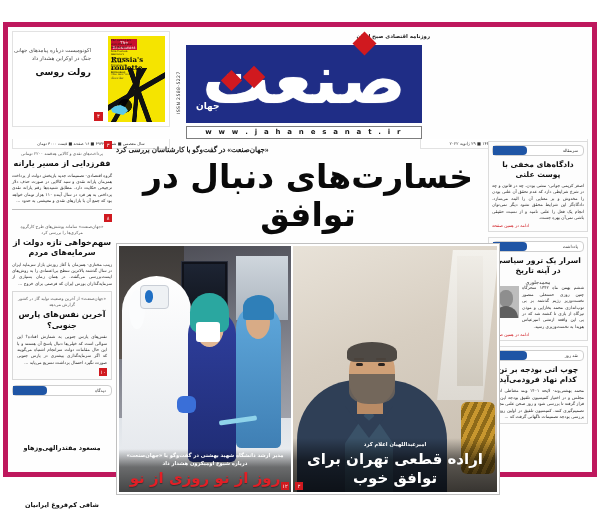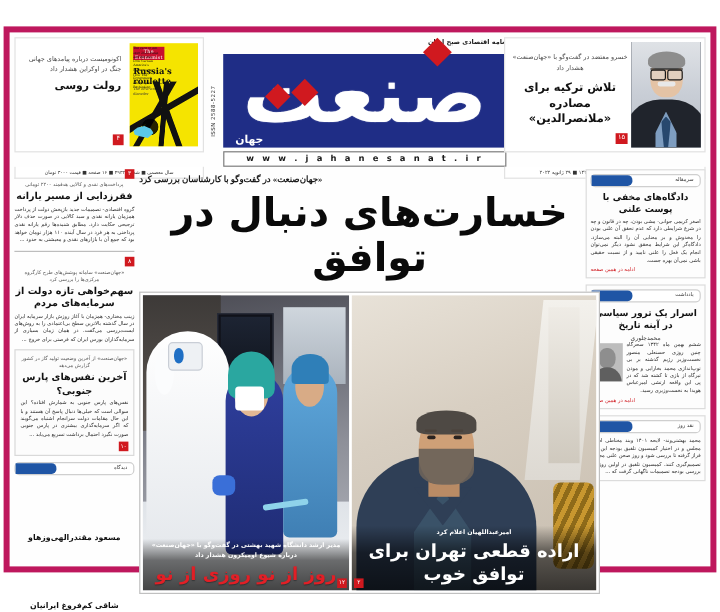--- a/index.html
+++ b/index.html
@@ -70,21 +70,21 @@
       linear-gradient(120deg, transparent 38%, #111 39%, #111 44%, transparent 45%),
       linear-gradient(95deg, transparent 46%, #111 47%, #111 53%, transparent 54%),
       linear-gradient(70deg, transparent 50%, #111 51%, #111 57%, transparent 58%);
   }
   .eco-cover .eco-map{
     position:absolute;left:3px;bottom:7px;width:17px;height:10px;
     background:#5bc8e8;
     clip-path:polygon(0% 40%,22% 12%,55% 0%,86% 22%,100% 58%,72% 100%,32% 86%,8% 72%);
   }
   .eco-text{
-    position:absolute;right:68px;top:14px;width:84px;
+    position:absolute;right:78px;top:14px;width:84px;
   }
   .eco-kicker{
     font-size:5.4px;line-height:8px;color:#4a4a4a;
   }
   .eco-head{
     margin-top:5px;font-size:9px;font-weight:bold;color:#111;
   }
   .eco-pg{
     position:absolute;right:66px;bottom:5px;
     width:9px;height:9px;background:#d0191f;color:#fff;
@@ -113,21 +113,21 @@
     background:#d7d7dd;z-index:-1;
   }
   .logo-script{
     position:absolute;left:10px;top:8px;width:236px;height:86px;
     color:#ffffff;font-size:68px;line-height:86px;text-align:center;
     font-family:"DejaVu Sans","Liberation Sans",sans-serif;font-weight:bold;
     letter-spacing:-3px;
     text-shadow:0 0 1px rgba(255,255,255,.6);
   }
   .logo-jahan{
-    position:absolute;left:20px;bottom:17px;
+    position:absolute;left:20px;bottom:28px;
     color:#fff;font-size:9px;font-weight:bold;margin-top:10px;
   }
   .dm{position:absolute;background:#d0191f;transform:rotate(45deg);}
   .dm1{left:180px;top:6px;width:17px;height:17px;}
   .dm2{left:48px;top:44px;width:15px;height:15px;}
   .dm3{left:70px;top:40px;width:16px;height:16px;}
   .logo-url{
     position:absolute;left:10px;bottom:0;width:236px;height:13px;
     border:1px solid #7d7d7d;box-sizing:border-box;background:#fff;
     color:#1a1a1a;font-size:7px;line-height:11px;text-align:center;
@@ -354,37 +354,20 @@
         <div class="logo-plate"></div>
         <div class="logo-script">صنعت</div>
         <div class="logo-jahan">جهان</div>
         <div class="dm dm1"></div>
         <div class="dm dm2"></div>
         <div class="dm dm3"></div>
         <div class="logo-url">w w w . j a h a n e s a n a t . i r</div>
         <div class="issn">ISSN 2588-5227</div>
       </div>
 
-      <div class="port-box">
-        <div class="port-photo">
-          <div class="bg"></div>
-          <div class="suit"></div>
-          <div class="shirtv"></div>
-          <div class="tie"></div>
-          <div class="head"></div>
-          <div class="hair"></div>
-          <div class="glasses"></div>
-          <div class="mustache"></div>
-        </div>
-        <div class="port-text">
-          <div class="port-kicker">خسرو معتضد در گفت‌وگو با «جهان‌صنعت» هشدار داد</div>
-          <div class="port-head">تلاش ترکیه برای مصادره «ملانصرالدین»</div>
-        </div>
-        <div class="port-pg">۱۵</div>
-      </div>
       <div class="date-strip">شنبه ۹ بهمن ۱۴۰۰ ■ ۲۱ جمادی‌الثانی ۱۴۴۳ ■ ۲۹ ژانویه ۲۰۲۲</div>
     </div>
 
     <div class="band">
       <div class="band-kicker">«جهان‌صنعت» در گفت‌وگو با کارشناسان بررسی کرد</div>
       <div class="band-head">خسارت‌های دنبال در توافق</div>
     </div>
 
     <div class="col-left">
 
@@ -453,20 +436,21 @@
         </div>
         <div class="rc-body">ششم بهمن ماه ۱۳۴۲ سحرگاه چنین روزی حسنعلی منصور نخست‌وزیر رژیم گذشته بر بی توپ‌اندازی محمد بخارایی و موذن تیرگاه از بازی تا کشته شد که در پی این واقعه ارتشی امیرعباس هویدا به نخست‌وزیری رسید.</div>
         <div class="rc-more">ادامه در همین صفحه</div>
       </div>
 
       <div class="rc-card">
         <div class="pill">
           <div class="tab"></div>
           <div class="ptxt">نقد روز</div>
         </div>
+        <div class="rc-head">چوب اتی بودجه بر تن کدام نهاد فرودمی‌آید</div>
         <div class="rc-body">محمد بهشتی‌وند- لایحه ۱۴۰۱ وبند مغناطی استام مجلس و در اختیار کمیسیون تلفیق بودجه این نهاد فراز گرفته تا بررسی شود و روز صحن علنی مجلس تصمیم‌گیری کنند. کمیسیون تلفیق در اولین روزهای بررسی بودجه تصمیمات ناگهانی گرفت که ...</div>
       </div>
     </div>
 
     <div class="photos">
 
       <div class="ph ph-left">
         <div class="pl-bg"></div>
         <div class="pl-flag"></div>
         <div class="pl-flag2"></div>

